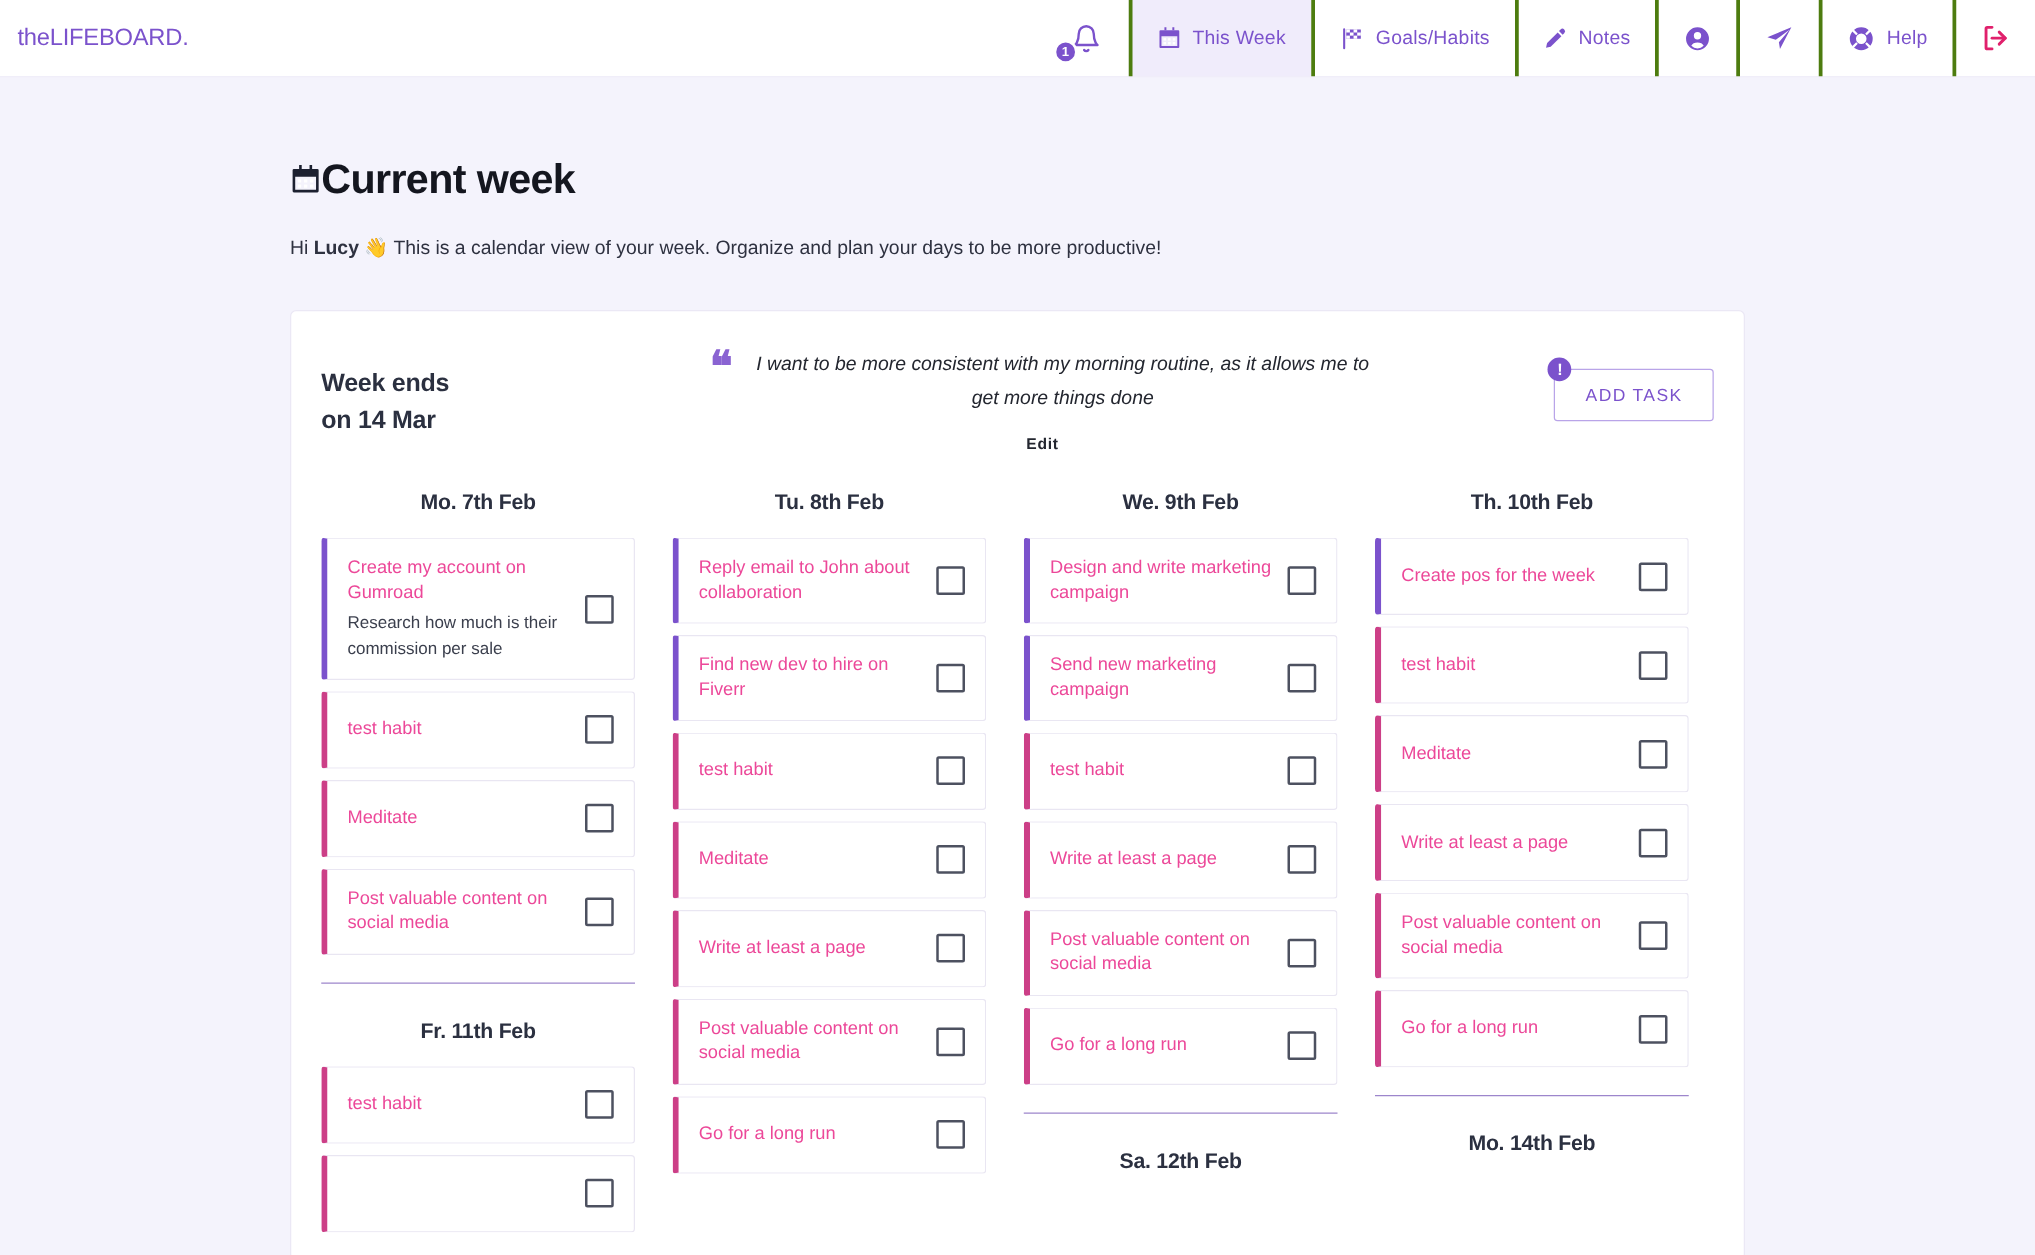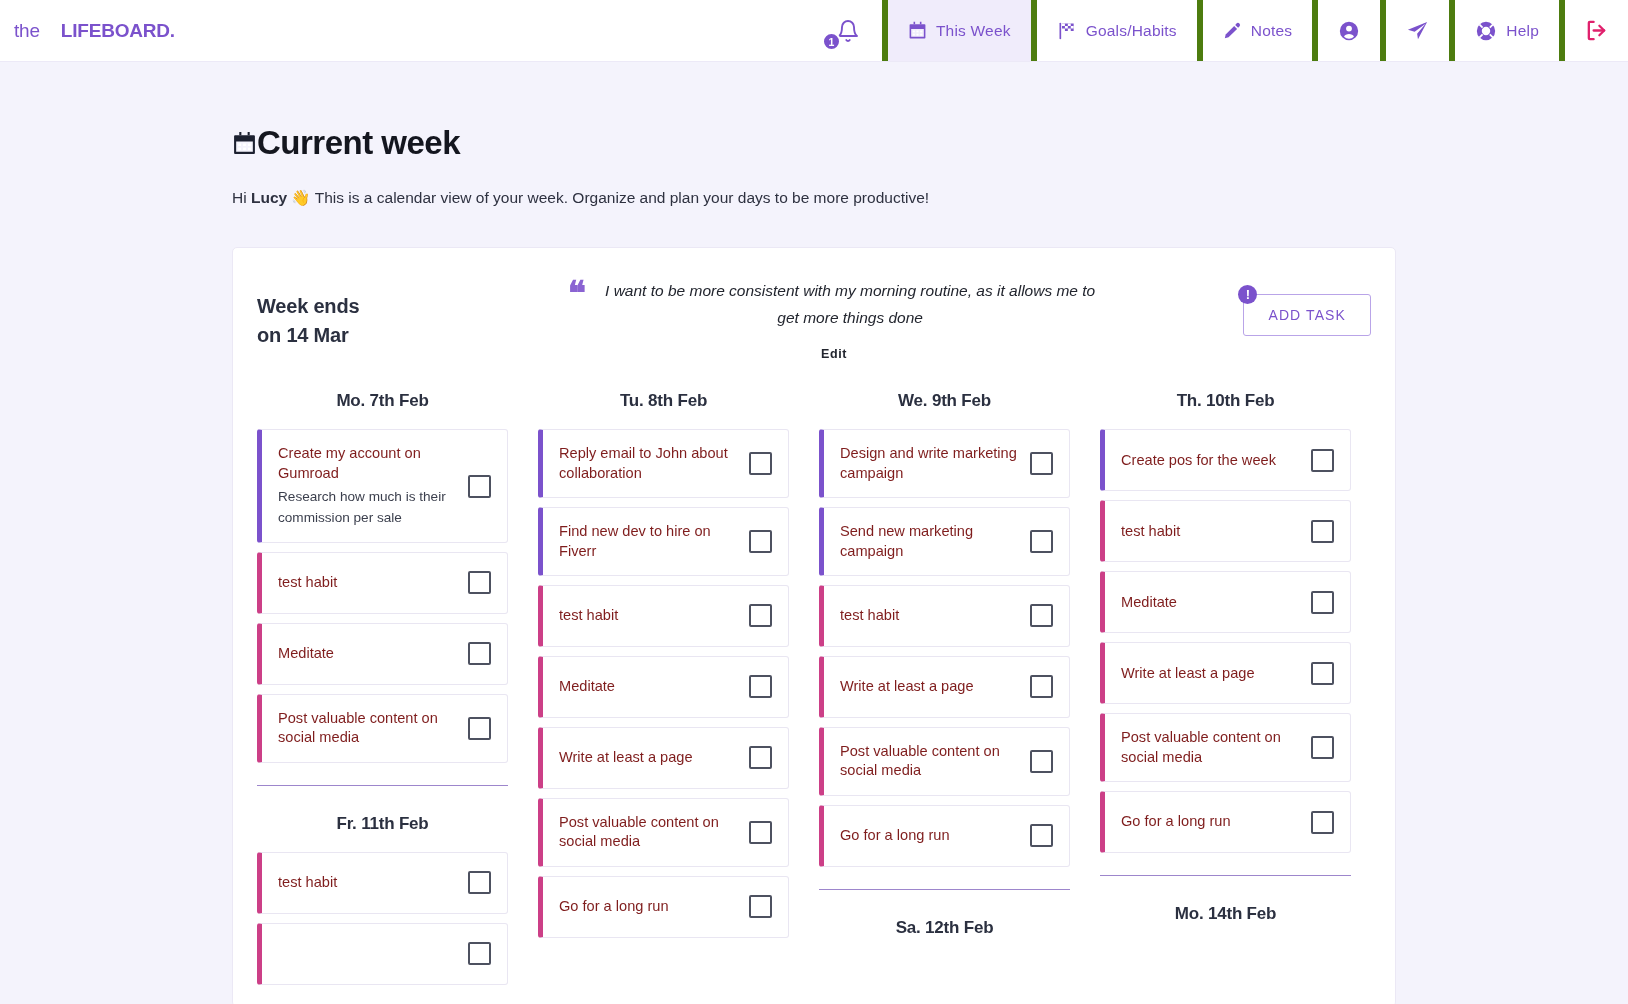--- a/index.html
+++ b/index.html
@@ -17,27 +17,27 @@
     border-bottom: 1px solid #ece9f7;
     position: relative;
     text-align: center;
   }
   .brand {
     display: flex; align-items: center;
     padding-left: 14px; font-size: 19px; color: #7b52cc;
     letter-spacing: -0.2px; white-space: nowrap;
   }
   .brand .thin { font-weight: 400; }
-  .brand .thick { font-weight: 700; margin-left: 21px; }
+  .brand .thick { font-weight: 400; }
   .nav-spacer { flex: 1; }
   .nav-right { display: flex; align-items: stretch; }
   .nav-item {
     display: flex; align-items: center; gap: 9px;
     padding: 0 20px; color: #7b52cc; font-size: 15.5px;
-    border-left: 6px solid #4d7c0f;
+    border-left: 3px solid #4d7c0f;
     position: relative; white-space: nowrap;
     letter-spacing: 0.2px;
   }
   .nav-item.active { background: #f0ecfb; }
   .bell-wrap { position: relative; padding: 0 22px; border-left: none; display:flex; align-items:center;}
   .badge {
     position: absolute; left: 8px; bottom: 10px;
     width: 19px; height: 19px; border-radius: 50%;
     background: #7b52cc; color: #fff; font-size: 10.5px;
     display: flex; align-items: center; justify-content: center;
@@ -114,21 +114,21 @@
   .divider { border-top: 1px solid #9d86cc; margin-top: 22px; }
 
   .task {
     display: flex; align-items: center; justify-content: space-between;
     border: 1px solid #e9e6f2; border-left: 5px solid #7b52cc;
     border-radius: 3px; background: #fff;
     padding: 14px 16px; margin-bottom: 9px; min-height: 62px;
   }
   .task.habit { border-left-color: #cc3f87; }
   .task-texts { padding-right: 12px; }
-  .task-title { font-size: 14.6px; color: #7f1d1d; line-height: 1.33; }
+  .task-title { font-size: 14.6px; color: #ec4899; line-height: 1.33; }
   .task-desc { font-size: 13.6px; color: #3b3f4d; line-height: 1.5; margin-top: 4px; }
   .check {
     width: 23px; height: 23px; min-width: 23px;
     border: 2px solid #4d5160; border-radius: 2px; background: #fff;
   }
 </style>
 </head>
 <body>
 
 <div class="topbar">

